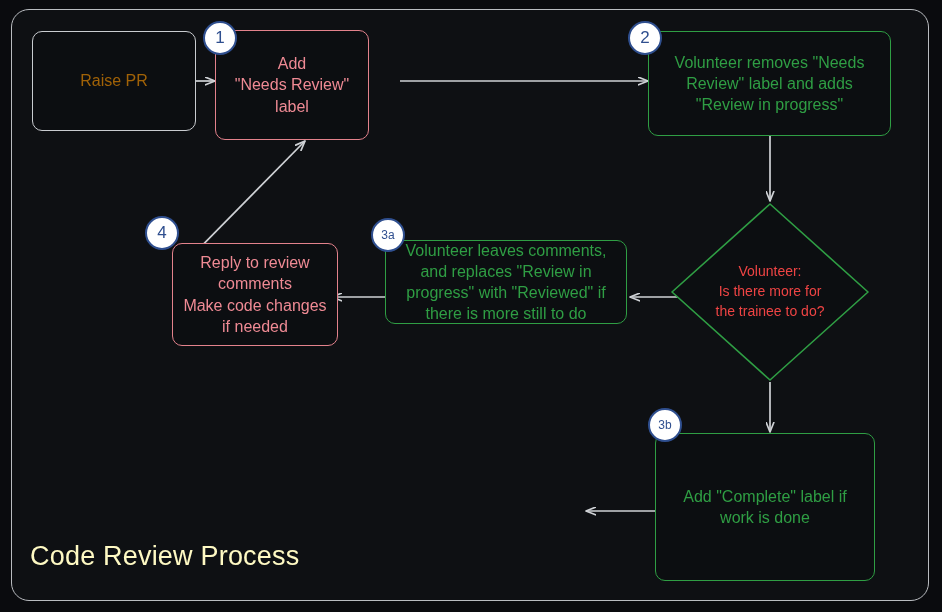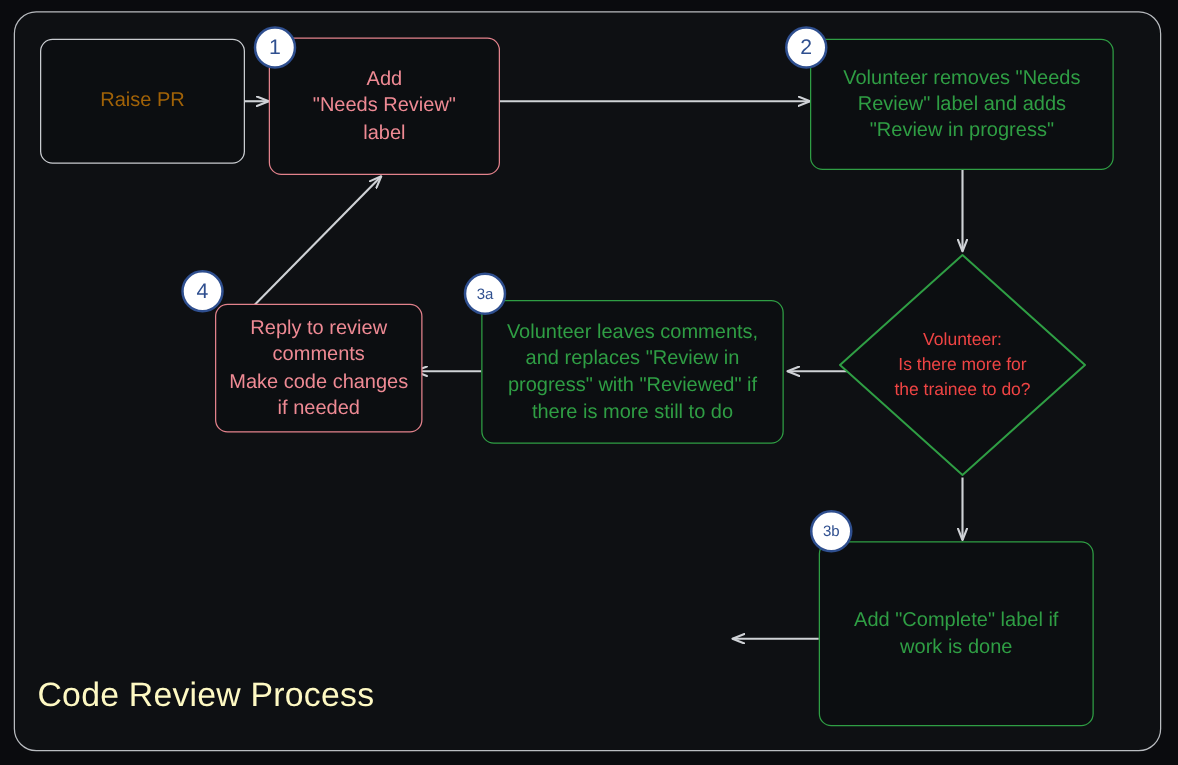--- a/index.html
+++ b/index.html
@@ -161,42 +161,42 @@
       <line x1="770" y1="382" x2="770" y2="432" marker-end="url(#arrowhead)"></line>
 
       <line x1="655" y1="511" x2="586" y2="511" marker-end="url(#arrowhead)"></line>
     </g>
   </svg>
 
   <div class="node neutral" style="left:32px; top:31px; width:164px; height:100px;">
     <span class="txt">Raise PR</span>
   </div>
 
-  <div class="node red" style="left:215px; top:30px; width:185px; height:110px;">
+  <div class="node red" style="left:215px; top:30px; width:154px; height:110px;">
     <span class="txt">Add
 "Needs Review"
 label</span>
   </div>
 
   <div class="node green" style="left:648px; top:31px; width:243px; height:105px;">
     <span class="txt">Volunteer removes "Needs
 Review" label and adds
 "Review in progress"</span>
   </div>
 
   <div class="diamond-wrap" style="left:670px; top:202px; width:200px; height:180px;">
     <svg width="200" height="180" viewBox="0 0 200 180" xmlns="http://www.w3.org/2000/svg">
       <path d="M100,2 L198,90 L100,178 L2,90 Z" fill="#0c0e11" stroke="#2f9e44" stroke-width="1.6" stroke-linejoin="round"></path>
     </svg>
     <div class="diamond-label">Volunteer:
 Is there more for
 the trainee to do?</div>
   </div>
 
-  <div class="node green" style="left:385px; top:240px; width:242px; height:115px;">
+  <div class="node green" style="left:385px; top:240px; width:242px; height:84px;">
     <span class="txt">Volunteer leaves comments,
 and replaces "Review in
 progress" with "Reviewed" if
 there is more still to do</span>
   </div>
 
   <div class="node red" style="left:172px; top:243px; width:166px; height:103px;">
     <span class="txt">Reply to review
 comments
 Make code changes

